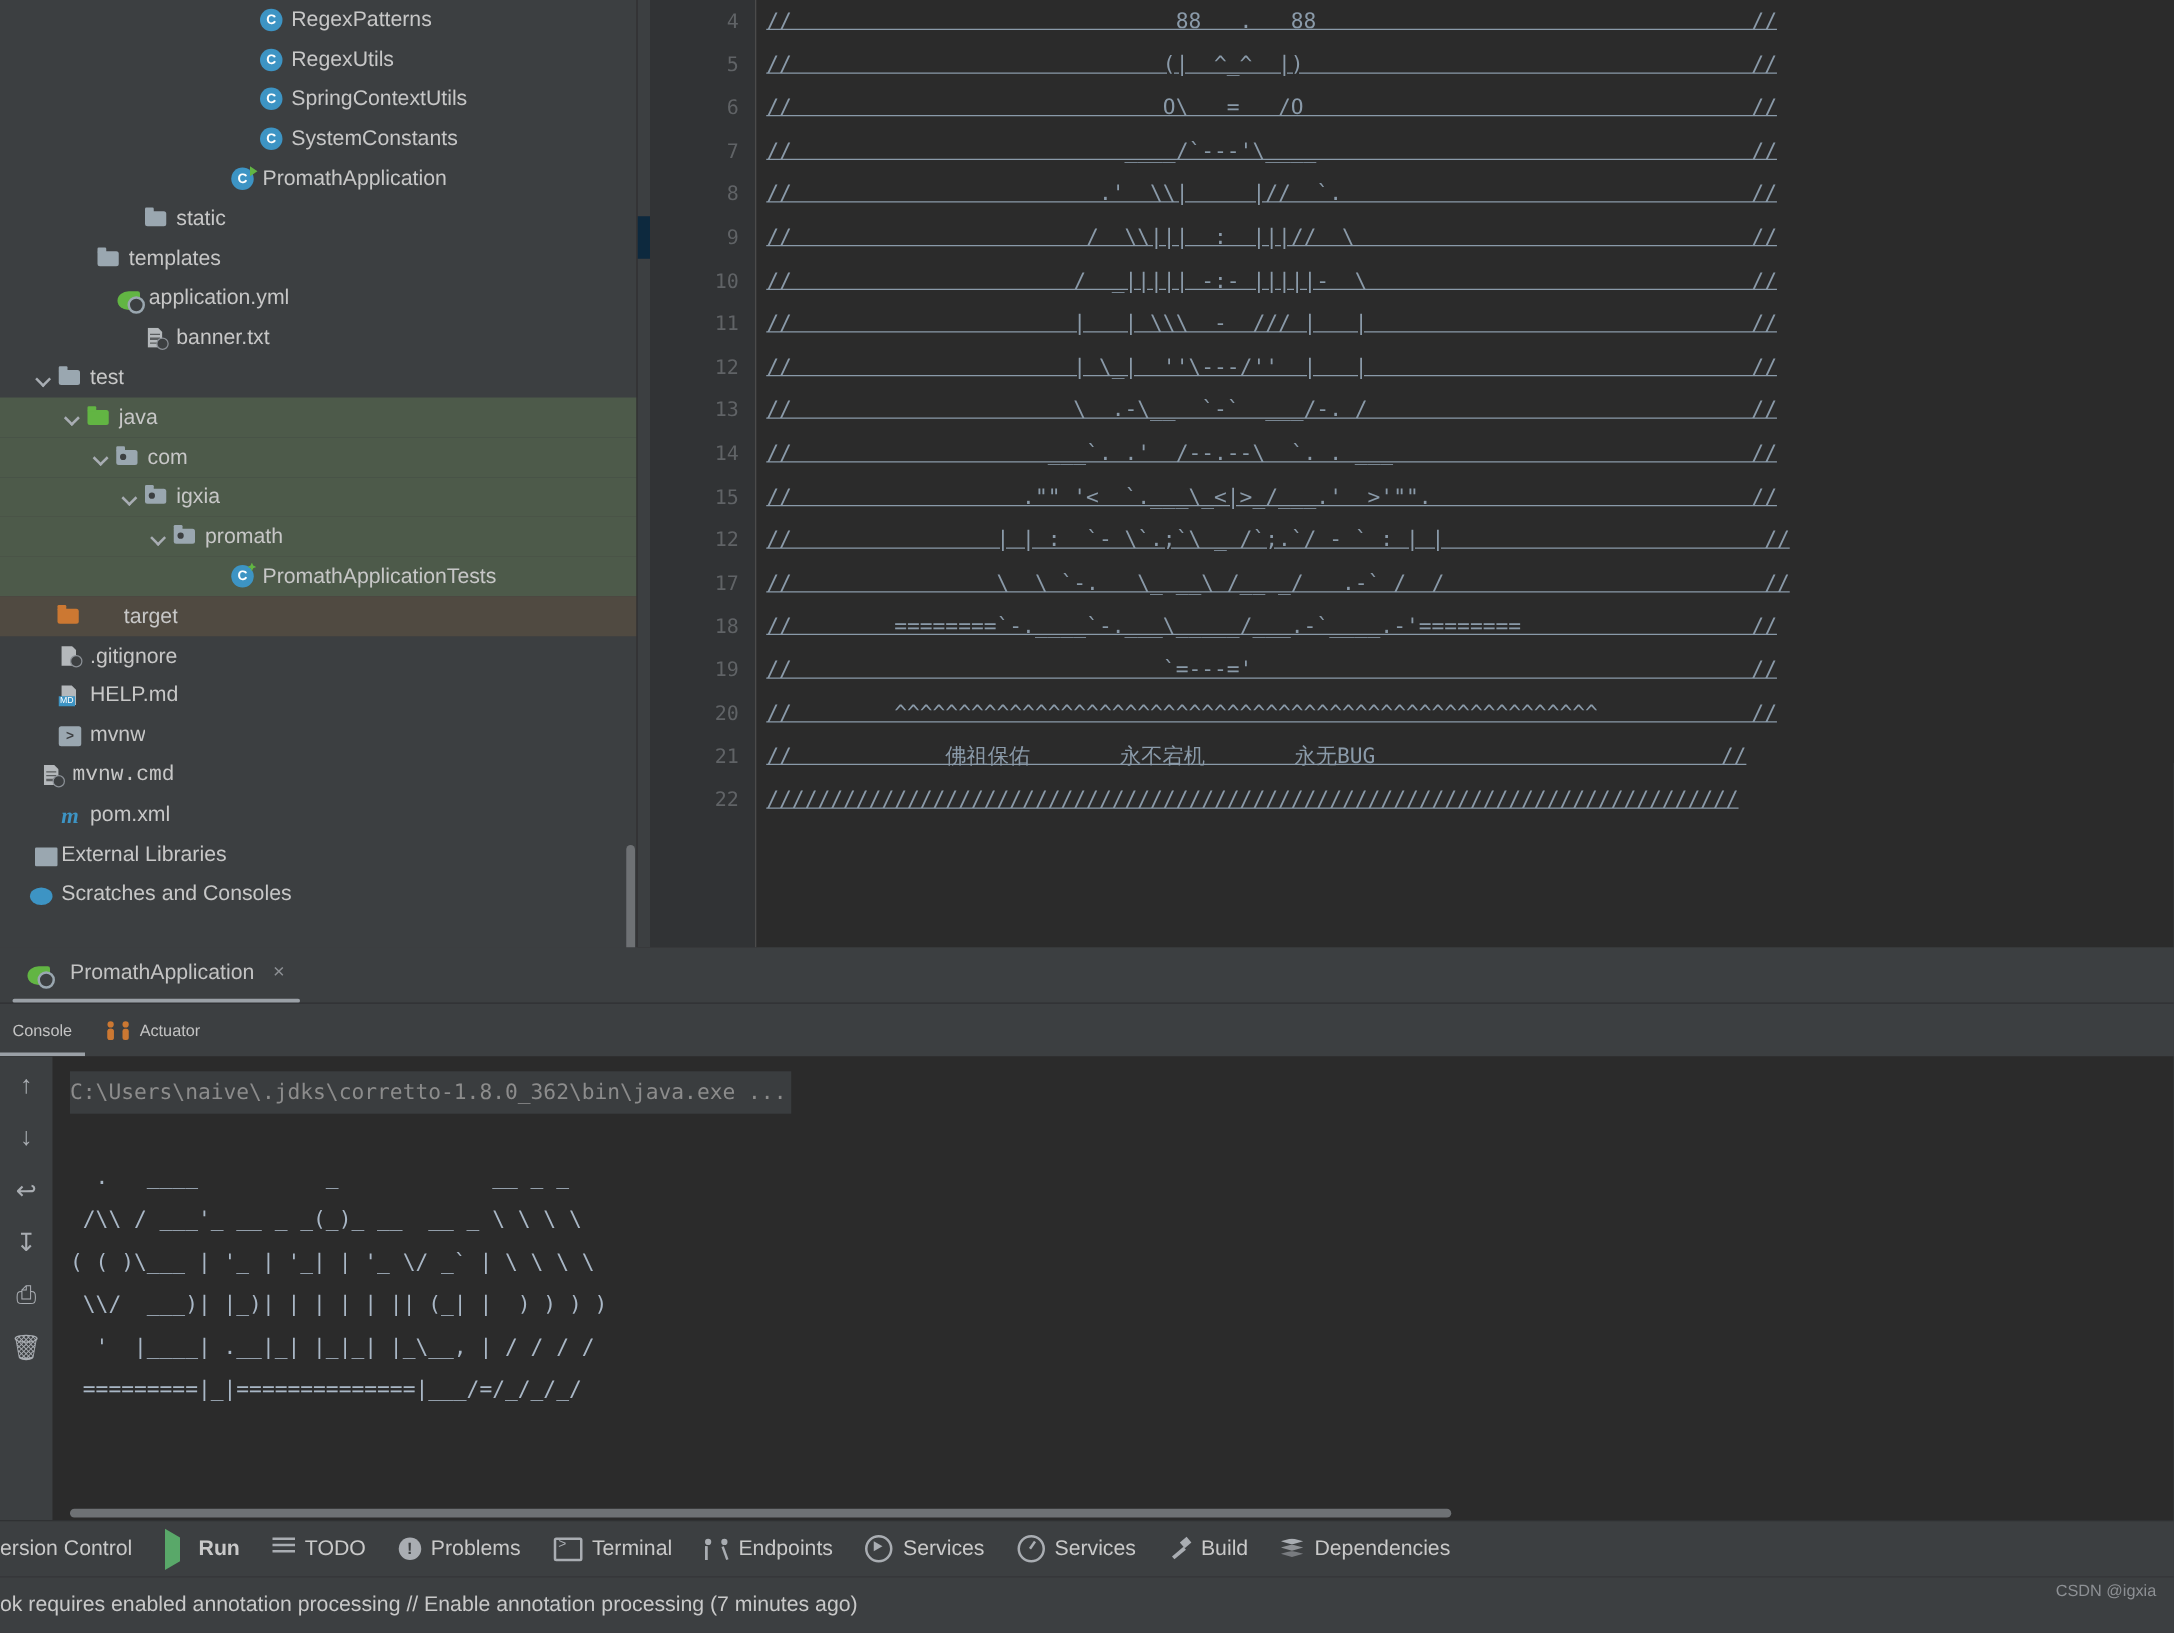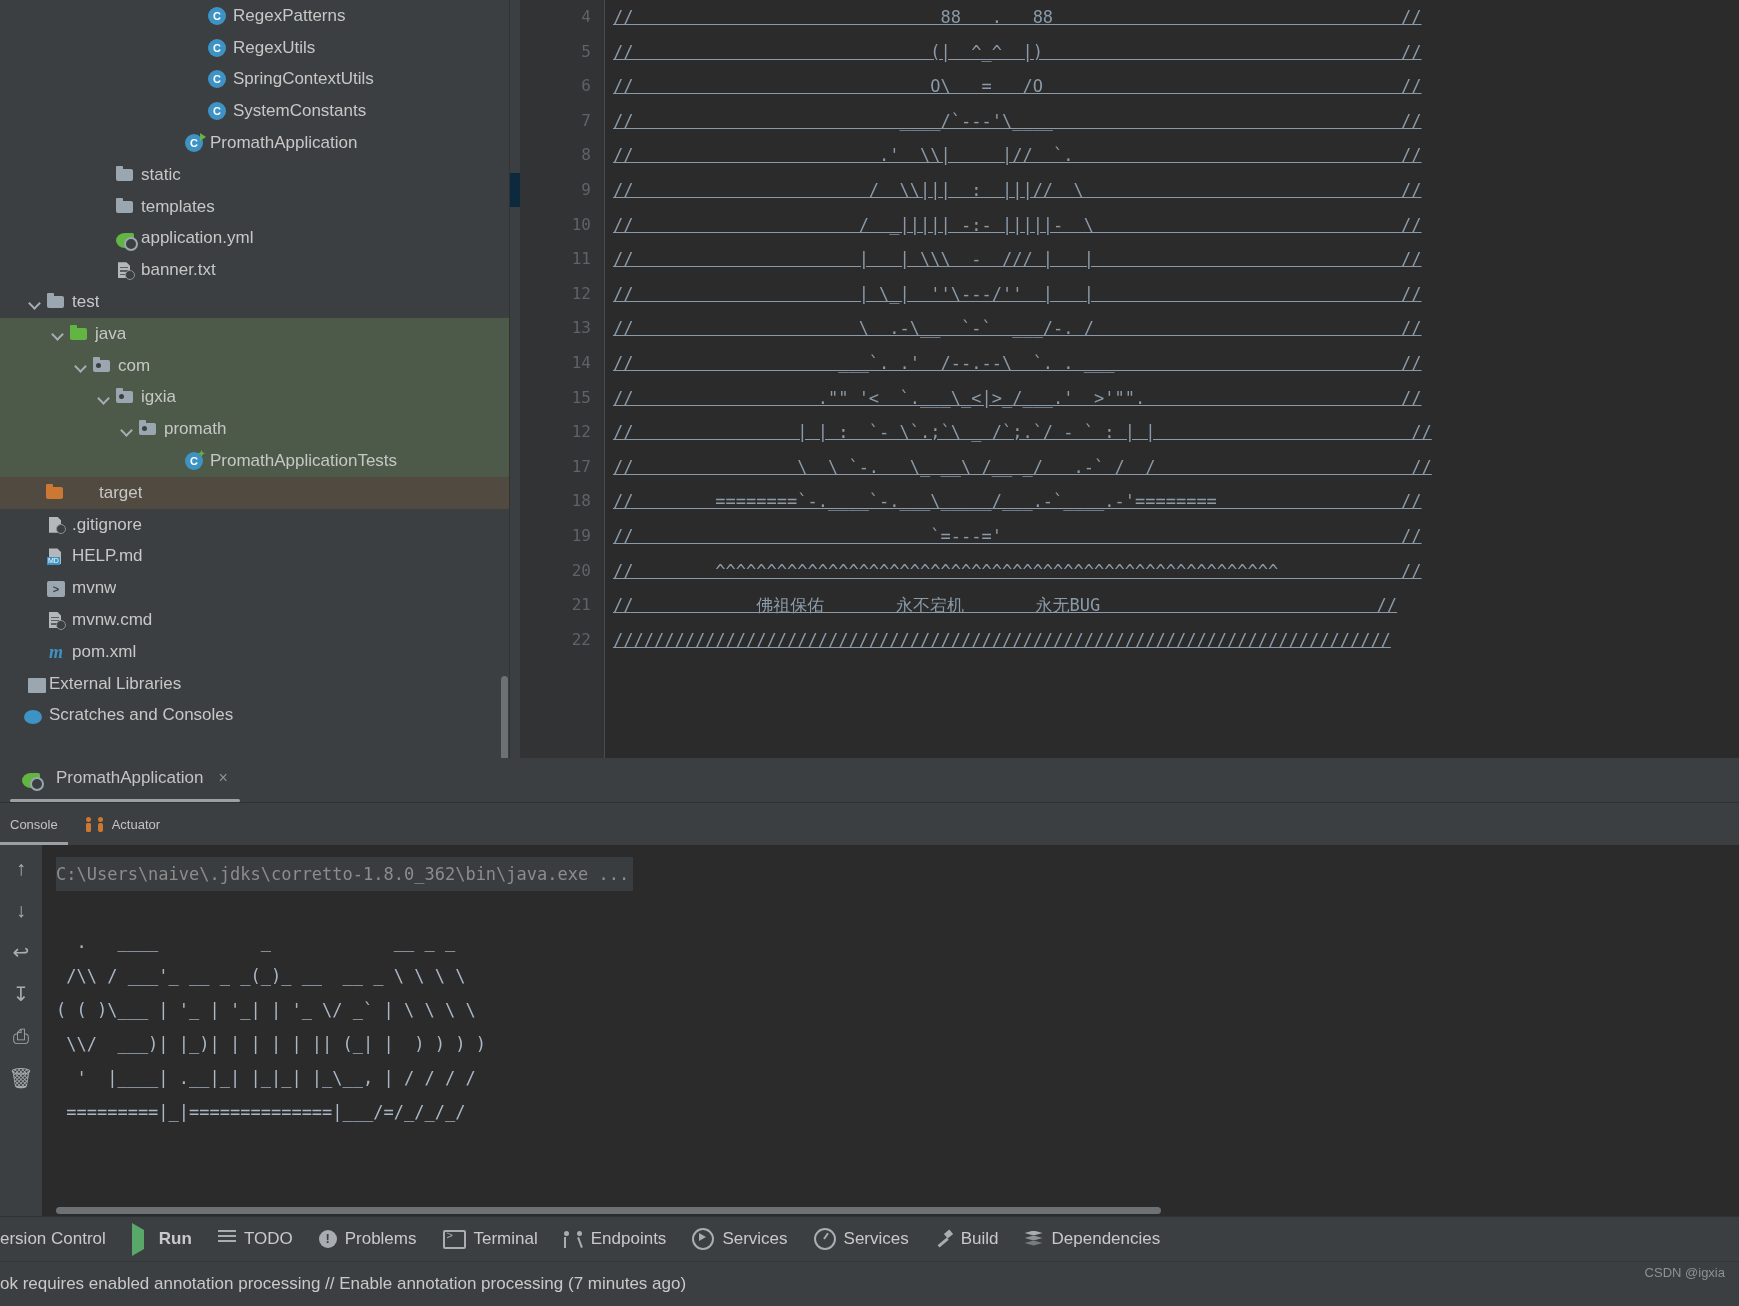--- a/index.html
+++ b/index.html
@@ -300,26 +300,26 @@
         <div class="row" style="padding-left: 167px;">
           <span class="chev blank"></span>
           <span class="ico cls run">C</span>
           <span class="label">PromathApplication</span>
         </div>
         <div class="row" style="padding-left: 98px;">
           <span class="chev blank"></span>
           <span class="ico folder"></span>
           <span class="label">static</span>
         </div>
-        <div class="row" style="padding-left: 98px;">
+        <div class="row" style="padding-left: 60px;">
           <span class="chev blank"></span>
           <span class="ico folder"></span>
           <span class="label">templates</span>
         </div>
-        <div class="row" style="padding-left: 98px;">
+        <div class="row" style="padding-left: 76px;">
           <span class="chev blank"></span>
           <span class="ico spring"></span>
           <span class="label">application.yml</span>
         </div>
         <div class="row" style="padding-left: 98px;">
           <span class="chev blank"></span>
           <span class="ico file clock">
             <span class="lines">
               <i></i>
               <i></i>
@@ -377,21 +377,21 @@
         <div class="row" style="padding-left: 29px;">
           <span class="chev blank"></span>
           <span class="ico file md"></span>
           <span class="label">HELP.md</span>
         </div>
         <div class="row" style="padding-left: 29px;">
           <span class="chev blank"></span>
           <span class="ico sh">&gt;</span>
           <span class="label">mvnw</span>
         </div>
-        <div class="row" style="padding-left: 29px;">
+        <div class="row" style="padding-left: 15px; font-family: Liberation Mono, monospace;">
           <span class="chev blank"></span>
           <span class="ico file clock">
             <span class="lines">
               <i></i>
               <i></i>
               <i></i>
             </span>
           </span>
           <span class="label">mvnw.cmd</span>
         </div>

